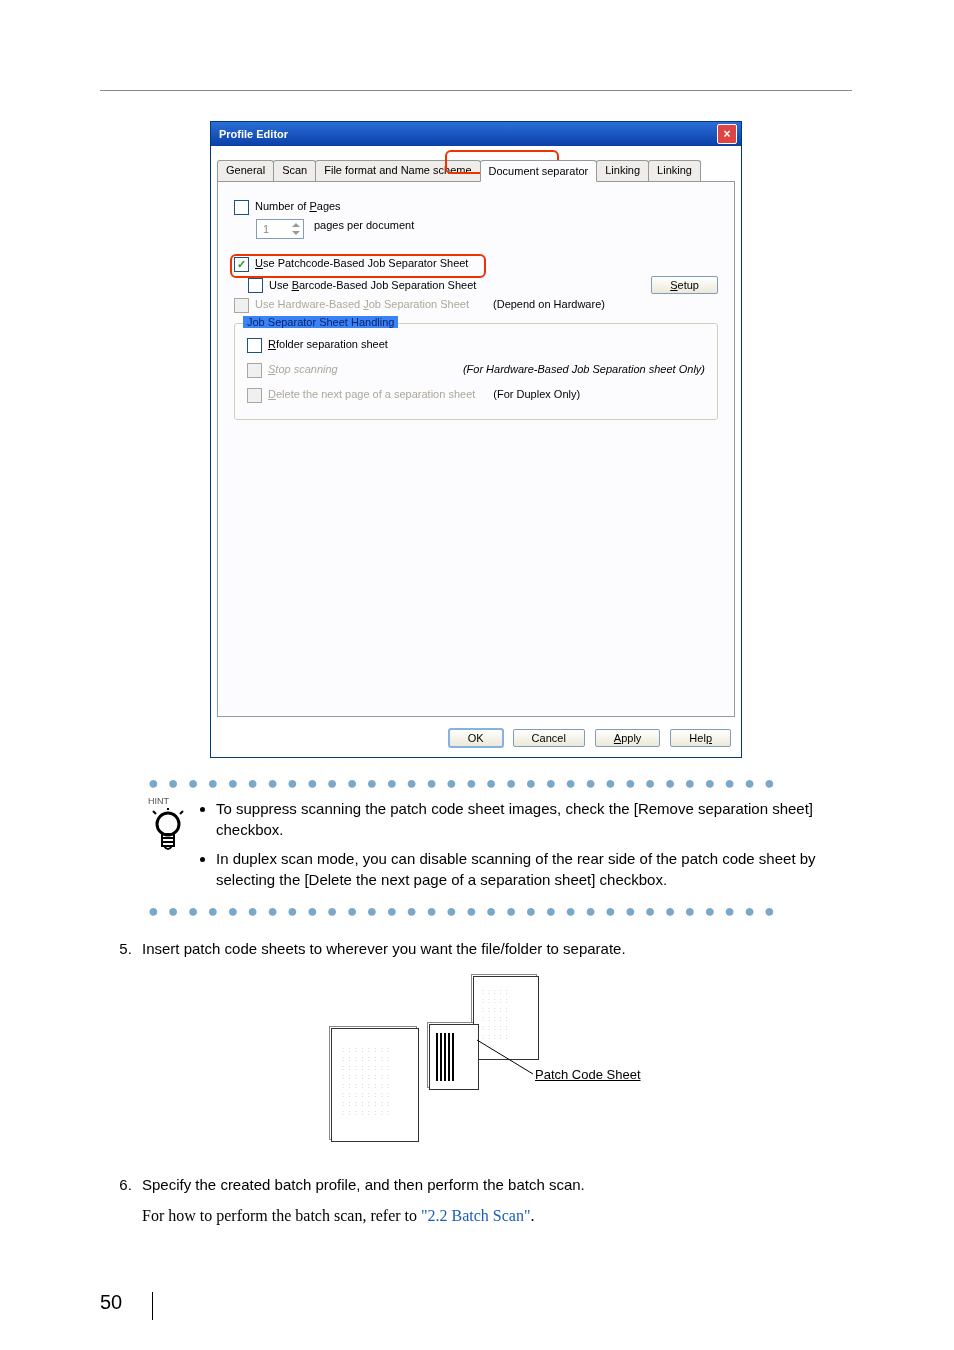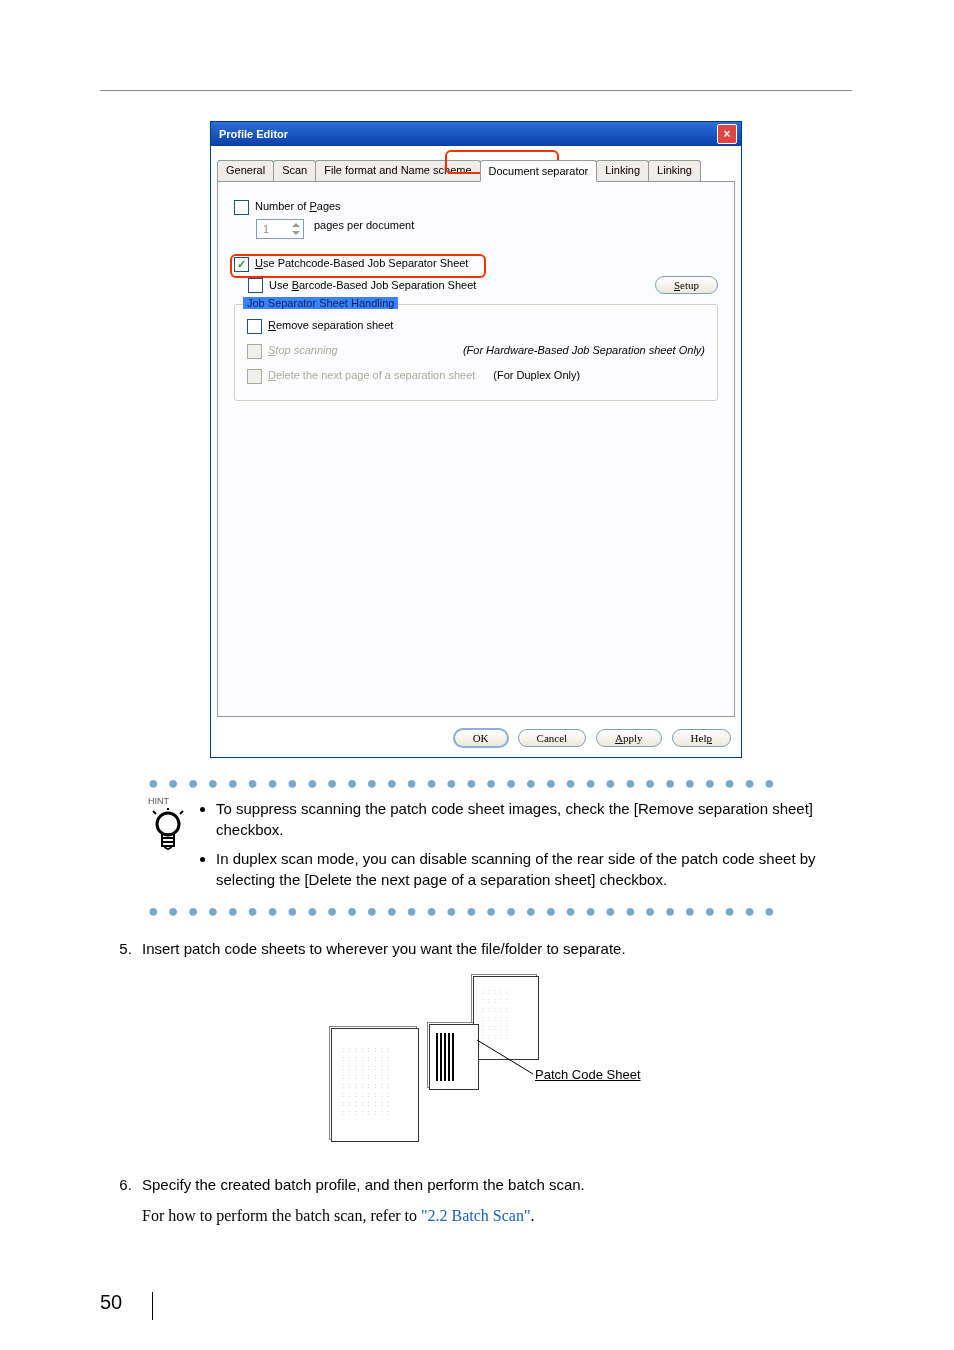--- a/index.html
+++ b/index.html
@@ -15,21 +15,21 @@
   .tab { border:1px solid #919b9c; border-bottom:none; padding:3px 8px; background:#efece9; border-radius:3px 3px 0 0; margin-right:-1px; position:relative; }
   .tab.active { background:#fcfcfe; z-index:2; border-bottom:1px solid #fcfcfe; margin-bottom:-1px; padding-top:4px; padding-bottom:4px; }
   .redbox { position:absolute; border:2px solid #e30; border-radius:6px; pointer-events:none; }
 
   .panel { border:1px solid #919b9c; margin:0 6px 6px 6px; padding:14px 16px 140px 16px; background:#fcfcfe; min-height:380px; position:relative; }
   .row { display:flex; margin:4px 0; }
   .chk { width:13px; height:13px; border:1px solid #1c5180; margin-right:6px; display:inline-flex; align-items:center; justify-content:center; background:#fff; }
   .chk.checked::after { content:"✓"; color:#21a121; font-size:11px; line-height:1; font-weight:bold; }
   .chk.disabled { border-color:#aca899; background:#f0f0f0; }
   .spinner { width:38px; height:18px; border:1px solid #7f9db9; background:#fff; display:inline-flex; align-items:center; justify-content:space-between; padding:0 2px 0 6px; color:#888; margin:0 10px 0 22px; }
-  .xpbtn { border:1px solid #7f9db9; background:linear-gradient(#fff,#ece9d8); padding:2px 18px; border-radius:9px; font-size:11px;font-family:Liberation Serif, serif; }
+  .xpbtn { border:1px solid #7f9db9; background:linear-gradient(#fff,#ece9d8); padding:2px 18px; border-radius:2px; font-size:11px; }
   .xpbtn.default { outline:2px solid #88b0e0; outline-offset:-1px; border:1px dotted #444; }
   .group { border:1px solid #d0d0bf; border-radius:3px; padding:10px 12px 12px 12px; margin-top:10px; position:relative; }
   .group-title { position:absolute; top:-8px; left:8px; background:#3b82f6; padding:0 4px; color:#0a246a; }
   .disabled-text { color:#aca899; }
 
   .btnrow { display:flex; justify-content:flex-end; gap:10px; padding:6px 10px 10px 0; }
 
   
   .hint { margin:0 0 18px 48px; position:relative; }
   .dots { letter-spacing:2px; color:#7aa8c9; font-size:18px; line-height:1; }
@@ -126,28 +126,36 @@
           <span class="chk"></span>
           <span>
             <span>Use </span><span class="u">B</span><span>arcode-Based Job Separation Sheet</span>
           </span>
         </span>
         <button class="xpbtn">
           <span class="u">S</span><span>etup</span>
         </button>
       </div>
 
+      <div class="row">
+        <span class="chk disabled"></span>
+        <span class="disabled-text">
+          <span>Use Hardware-Based </span><span class="u">J</span><span>ob Separation Sheet</span>
+        </span>
+        <span style="width:24px"></span>
+        <span>(Depend on Hardware)</span>
+      </div>
 
       <div class="group">
         <span class="group-title">Job Separator Sheet Handling</span>
 
         <div class="row">
           <span class="chk"></span>
           <span>
-            <span class="u">R</span><span>emove separation sheet</span>
+            <span class="u">R</span><span>folder separation sheet</span>
           </span>
         </div>
 
         <div class="row" style="margin-top:10px;font-style:italic;">
           <span class="chk disabled"></span>
           <span class="disabled-text">
             <span class="u">S</span><span>top scanning</span>
           </span>
           <span style="flex:1"></span>
           <span>(For Hardware-Based Job Separation sheet Only)</span>

